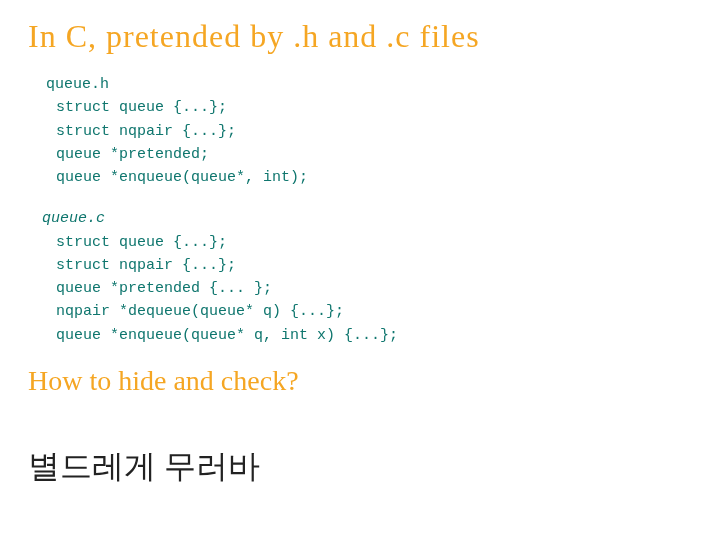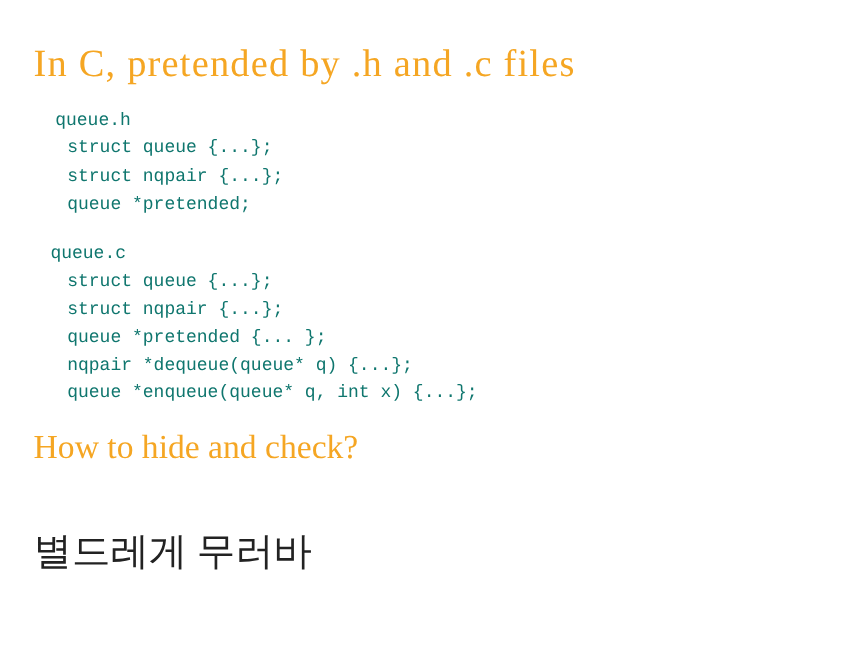--- a/index.html
+++ b/index.html
@@ -13,21 +13,21 @@
       height: 540px;
       background-color: #ffffff;
       font-family: 'Courier New', Courier, monospace;
       overflow: hidden;
     }
 
     .page-container {
       width: 660px;
       height: 540px;
       background: #fff;
-      padding: 34px 28px;
+      padding: 18px 28px;
     }
 
     .title {
       font-family: 'Comic Sans MS', 'Chalkboard SE', cursive;
       font-size: 32px;
       color: #f5a623;
       margin-bottom: 18px;
       letter-spacing: 1px;
       font-weight: normal;
     }
@@ -44,20 +44,21 @@
       margin-left: 0px;
       font-weight: normal;
     }
 
     .code-block .indented {
       margin-left: 28px;
     }
 
     .code-block .indented2 {
       margin-left: 14px;
+      font-style: italic;
     }
 
     .bottom-row {
       display: flex;
       flex-direction: column;
       align-items: baseline;
       margin-top: 10px;
       gap: 48px;
     }
 
@@ -82,20 +83,21 @@
 
   <div class="title">In C, pretended by .h and .c files</div>
 
   <div class="code-block">
     <div class="section-label">
       &nbsp;&nbsp;<span>queue.h</span>
     </div>
     <div class="indented">struct queue {...};</div>
     <div class="indented">struct nqpair {...};</div>
     <div class="indented">queue *pretended;</div>
+    <div class="indented">queue *enqueue(queue*, int);</div>
   </div>
 
   <div class="code-block">
     <div class="section-label indented2">
       <span>queue.c</span>
     </div>
     <div class="indented">struct queue {...};</div>
     <div class="indented">struct nqpair {...};</div>
     <div class="indented">queue *pretended {... };</div>
     <div class="indented">nqpair *dequeue(queue* q) {...};</div>

